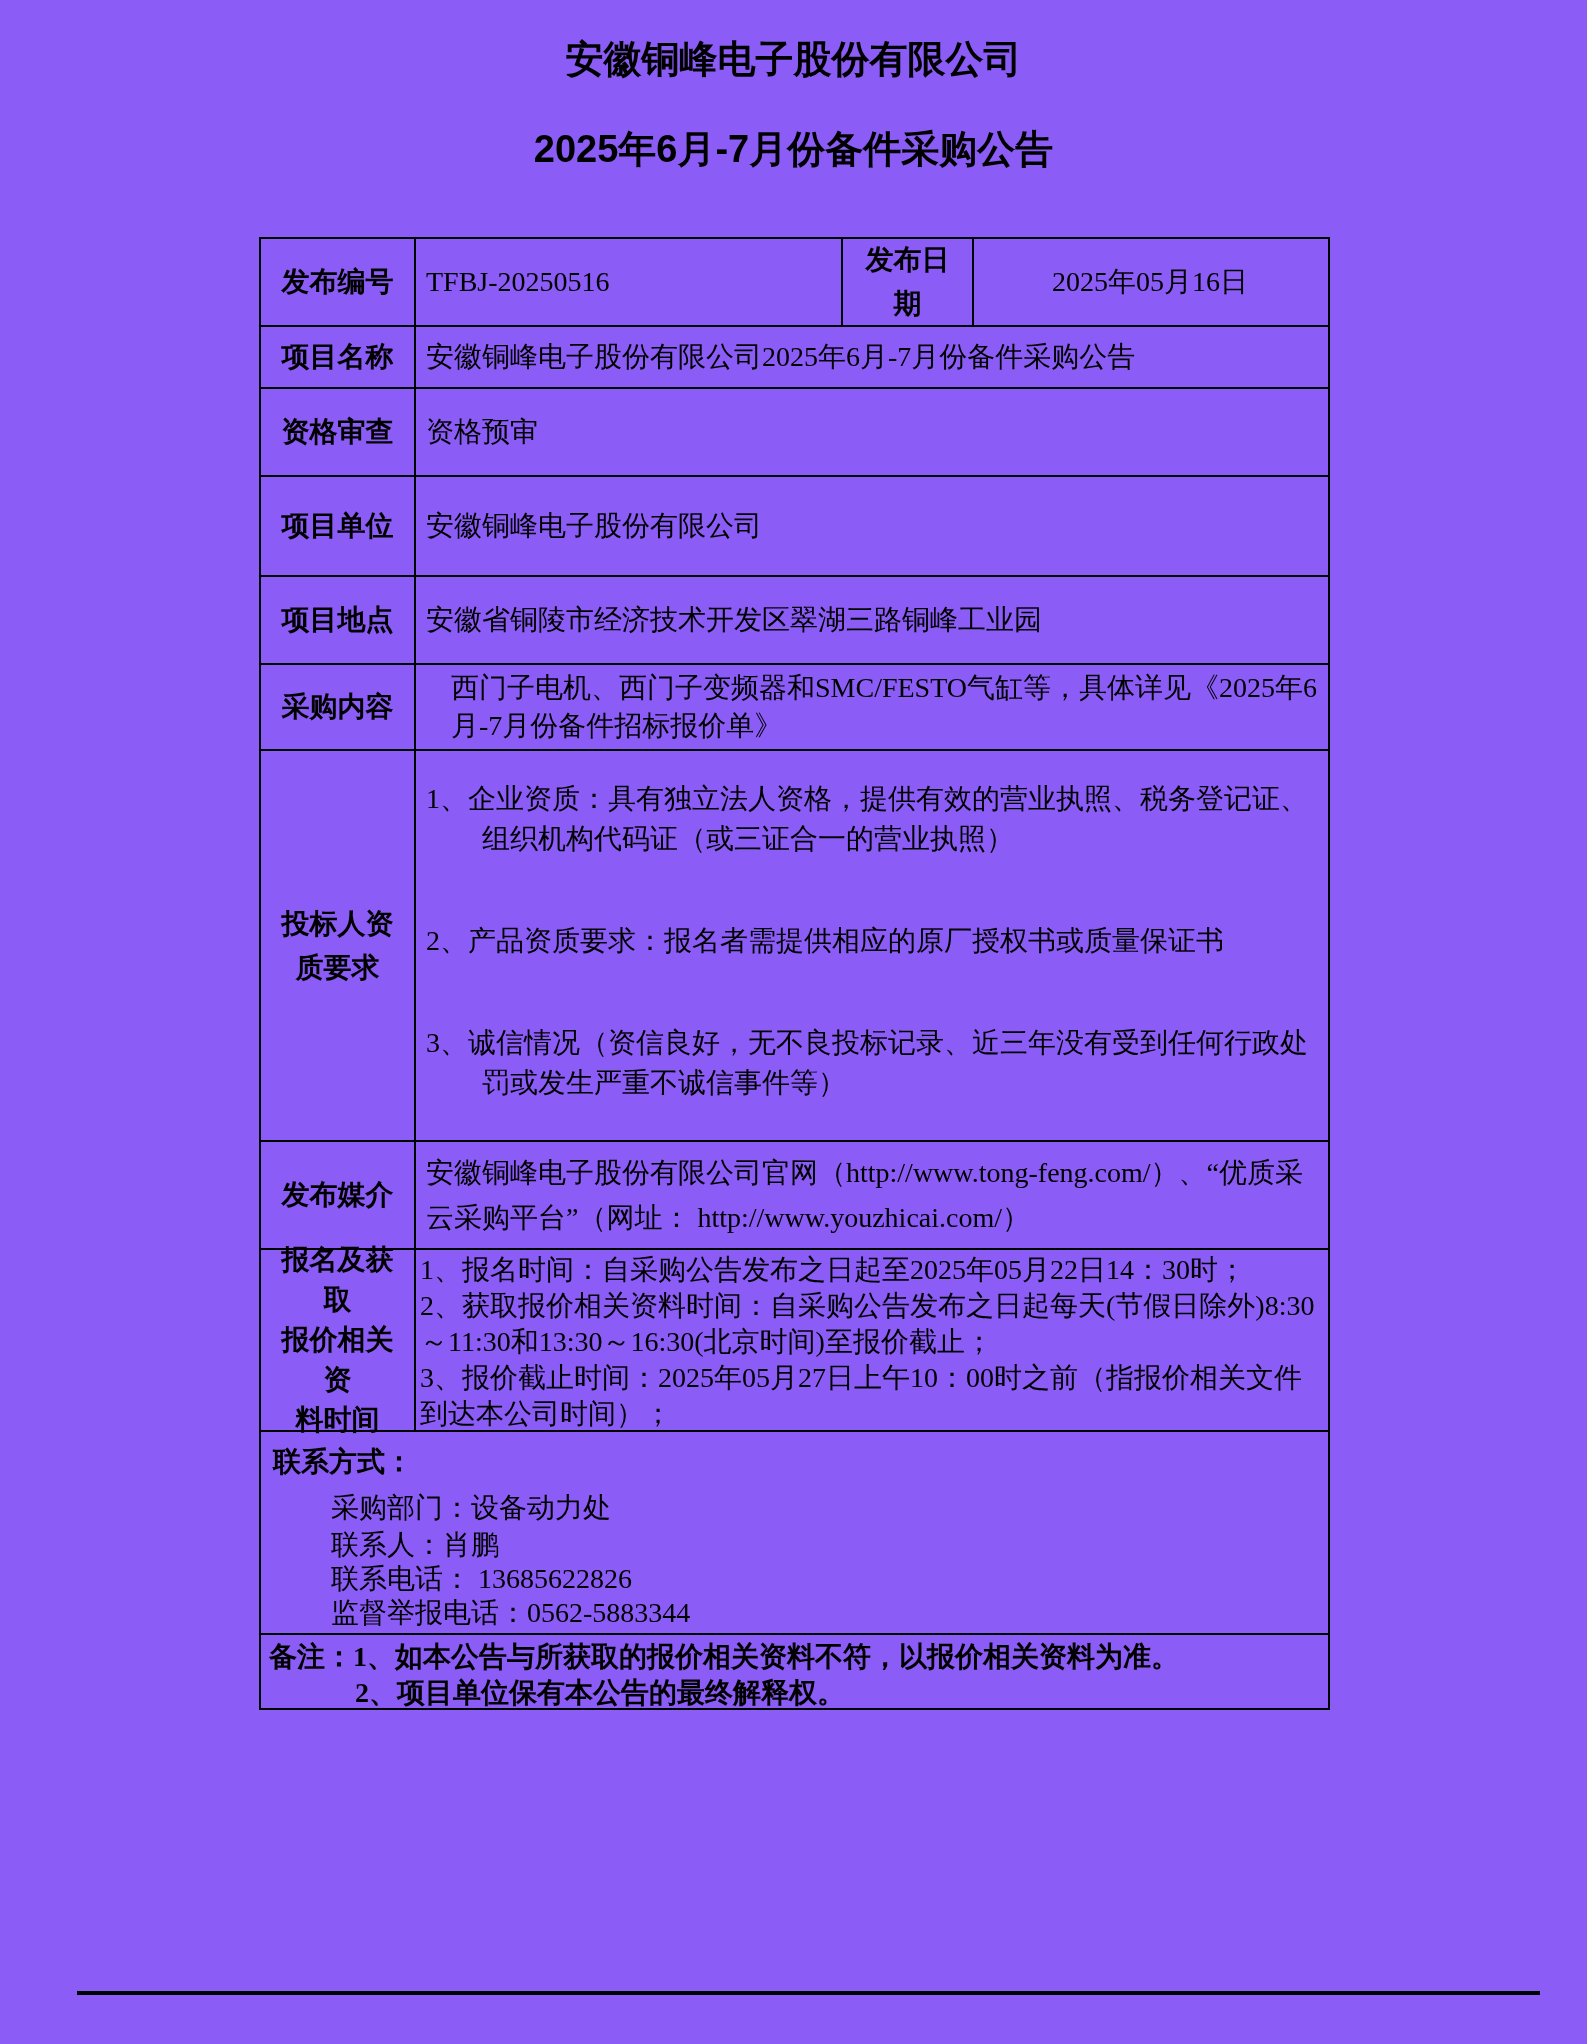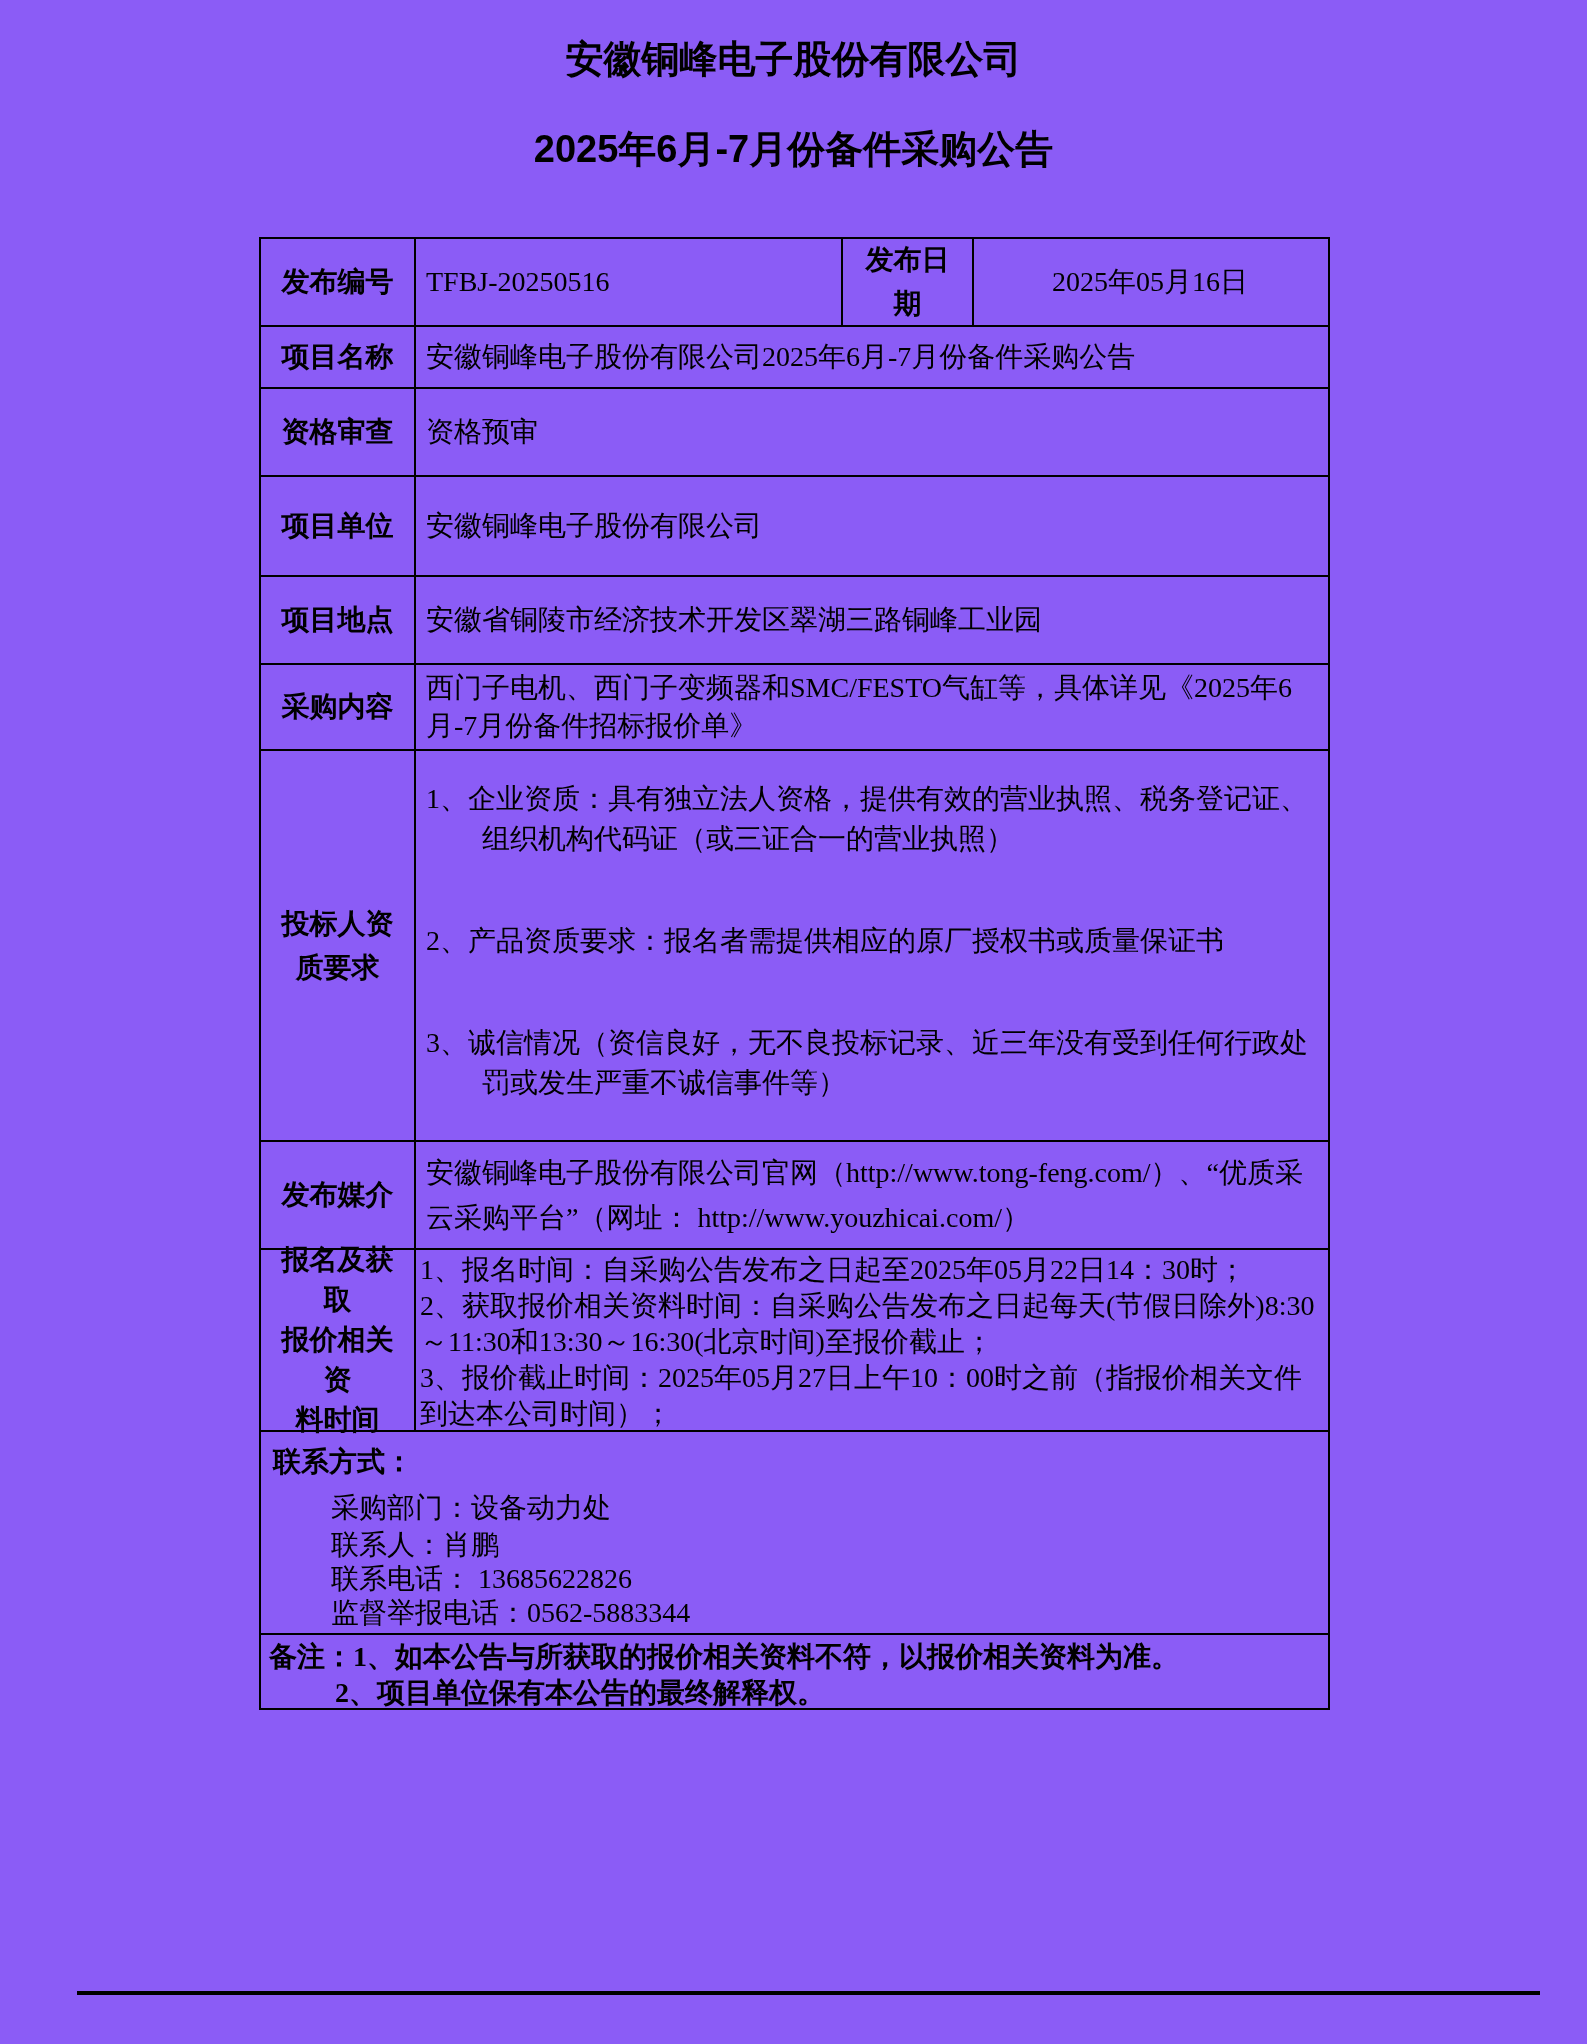--- a/index.html
+++ b/index.html
@@ -50,41 +50,41 @@
   }
   
   .cell-value.w1 { flex:0 0 427px; width:427px; border-right:2px solid #000; }
   .cell-label.w2 { flex:0 0 131px; width:131px; }
   .cell-value.w3 { justify-content:center; padding-left:4px; }
   .r1 { height:86px; }
   .r2 { height:62px; }
   .r3 { height:88px; }
   .r4 { height:100px; }
   .r5 { height:88px; }
-  .r6 { height:86px; }
+  .r6 { height:86px;gap:25px; }
   .r6 .cell-value { line-height:38px; }
   .r7 { height:391px; }
   .r7 .cell-value { display:block; padding:28px 8px 6px 10px; }
   .r7 .q-item { line-height:40px; padding-left:56px; text-indent:-56px; }
   .r7 .q-item + .q-item { margin-top:62px; }
   .r8 { height:108px; }
   .r8 .cell-value { line-height:45px; }
   .r9 { height:182px; }
   .r9 .cell-label { line-height:40px; }
   .r9 .cell-value { display:block; padding:2px 2px 2px 4px; }
   .r9 .s-item { line-height:36px; }
   .r10 { height:203px; display:block; padding:10px 10px 6px 12px; }
   .contact-heading {
     font-weight:bold; line-height:40px; margin-bottom:6px;
   }
   .contact-line { line-height:34px; margin-left:58px; }
   .contact-line.first { line-height:40px; }
   .r11 { height:75px; display:block; padding:4px 8px 2px 8px; font-weight:bold; }
   .remark-line { line-height:36px; }
-  .remark-line.indent { margin-left:66px; }
+  .remark-line.indent { margin-left:86px; }
   .footer-rule {
     position:absolute; left:77px; top:1991px;
     width:1463px; height:4px; background:#000;
   }
 </style>
 </head>
 <body>
 
 <div class="page">
 

